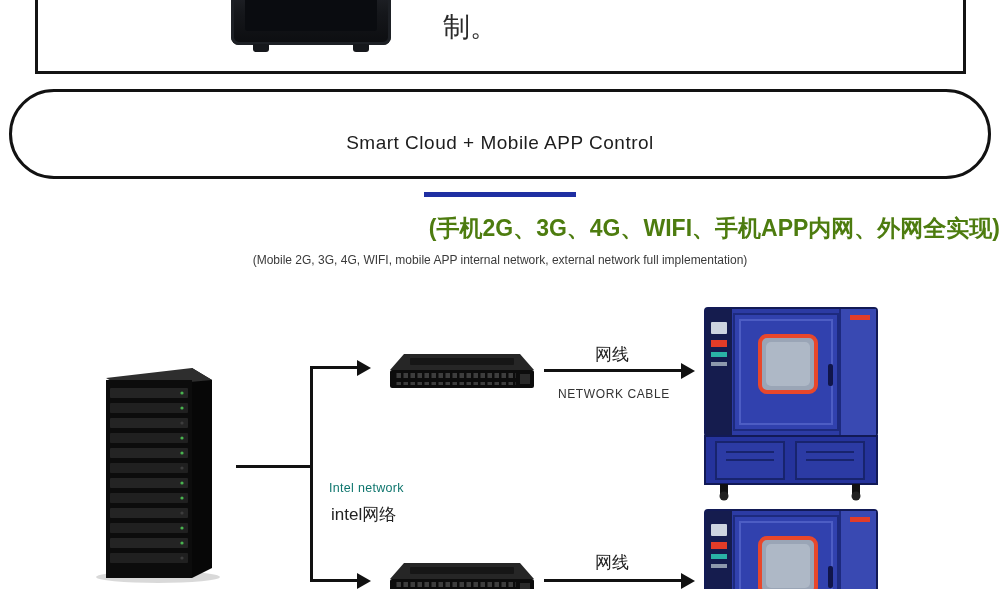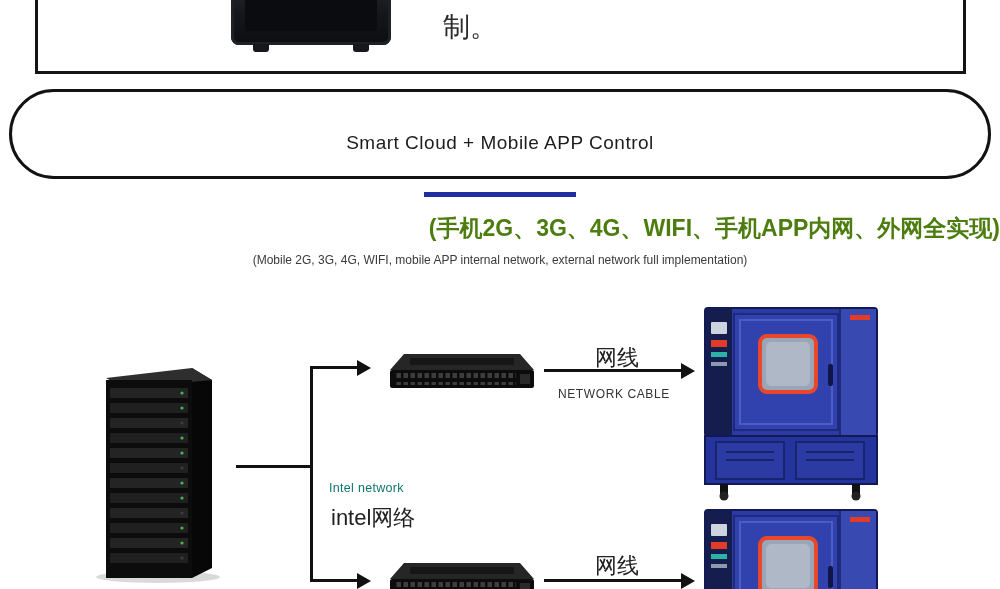--- a/index.html
+++ b/index.html
@@ -25,21 +25,21 @@
   .title-underline{position:absolute;left:424px;top:192px;width:152px;height:5px;background:#1f2fa2;}
 
   
   .feat-zh{position:absolute;left:0;top:213px;width:1000px;text-align:right;font-size:23px;font-weight:700;color:#4d7c0f;}
   .feat-en{position:absolute;left:0;top:253px;width:1000px;text-align:center;font-size:12px;color:#3a3a3a;}
 
   
   .line-h{position:absolute;height:3px;background:#111;}
   .line-v{position:absolute;width:3px;background:#111;}
   .arrow-right{position:absolute;width:0;height:0;border-top:8px solid transparent;border-bottom:8px solid transparent;border-left:14px solid #111;}
-  .lbl-zh{position:absolute;font-size:22px;color:#222;}
+  .lbl-zh{position:absolute;font-size:17px;color:#222;}
   .lbl-en{position:absolute;font-size:12.5px;color:#0f766e;letter-spacing:0.3px;}
   .lbl-en-caps{position:absolute;font-size:12px;color:#333;letter-spacing:0.6px;}
   .node{position:absolute;}
 </style>
 </head>
 <body>
 
 <div class="page">
 
   <div class="prev-box">

